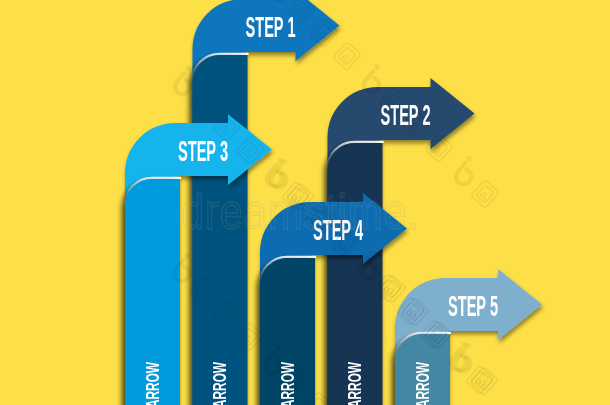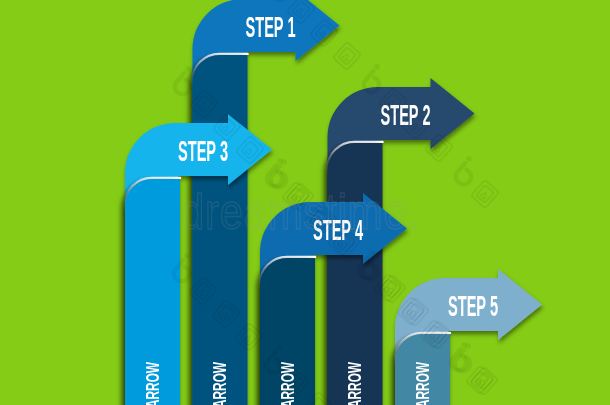--- a/index.html
+++ b/index.html
@@ -1,18 +1,18 @@
 <!DOCTYPE html>
 <html><head>
 <meta charset="utf-8">
 <title>Arrow Infographic</title>
 <style>
   html,body{margin:0;padding:0;background:#fff;}
   body{width:610px;height:405px;overflow:hidden;font-family:"Liberation Sans",sans-serif;}
-  #stage{position:relative;width:610px;height:405px;background:#84cc16;overflow:hidden;}
+  #stage{position:relative;width:610px;height:405px;background:#fde047;overflow:hidden;}
   svg#art{position:absolute;left:0;top:0;width:610px;height:405px;display:block;}
   .steplabel{fill:#ffffff;font-family:"Liberation Sans",sans-serif;font-weight:700;
              font-size:29px;}
   .barlabel{fill:#ffffff;font-family:"Liberation Sans",sans-serif;font-weight:700;
             font-size:18px;}
   .wmtext{fill:none;stroke:#9a9a9a;stroke-width:1.5;opacity:.17;
           font-family:"Liberation Sans",sans-serif;font-size:50px;letter-spacing:1px;}
 </style>
 </head>
 <body>

